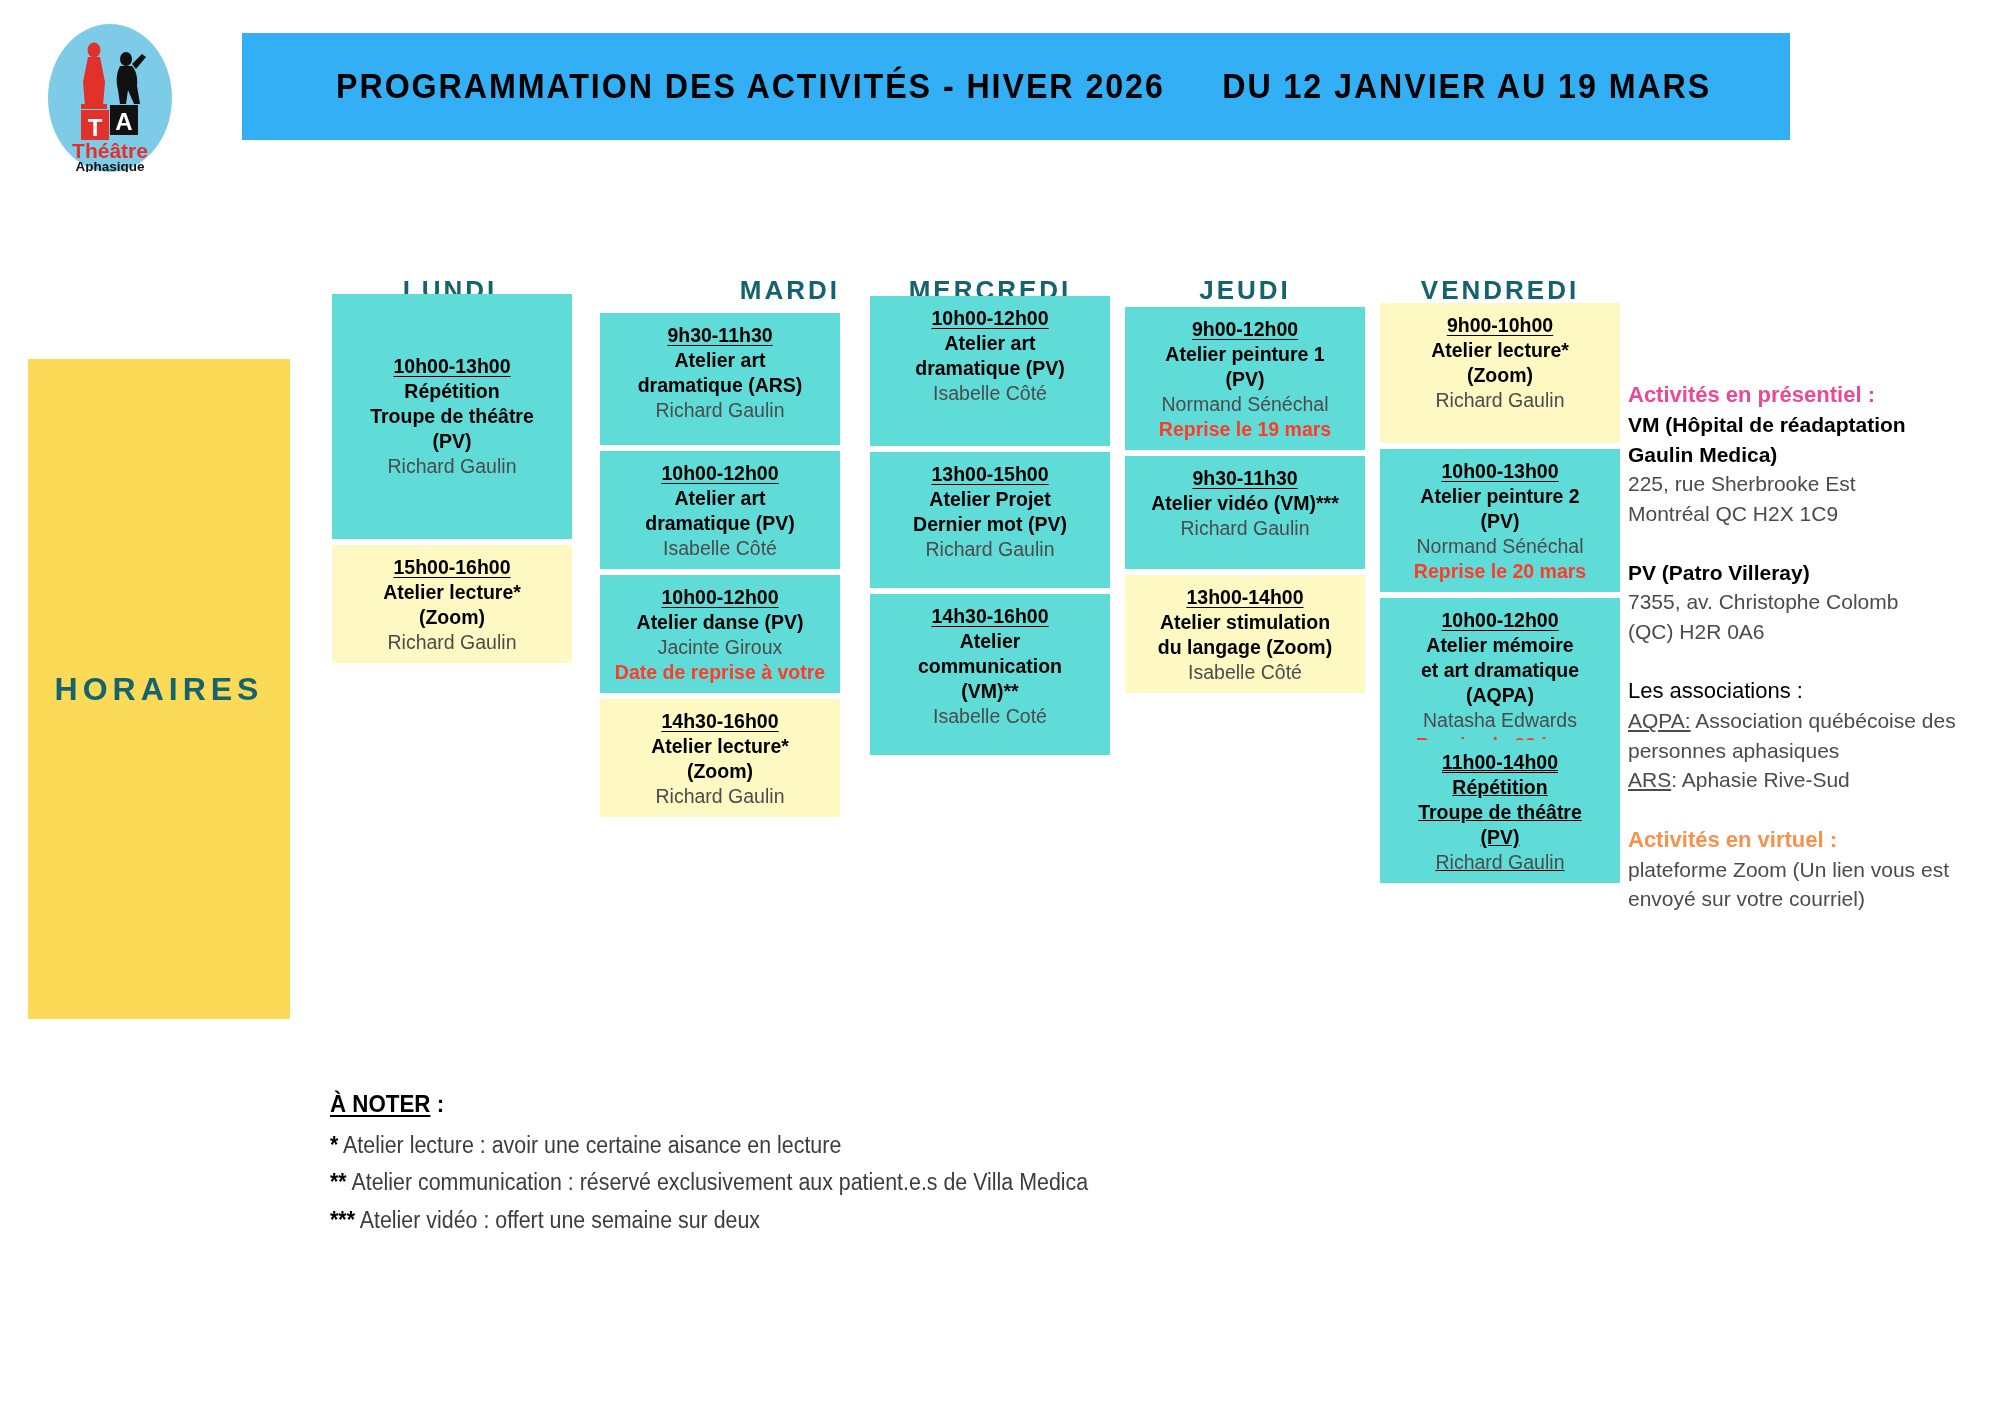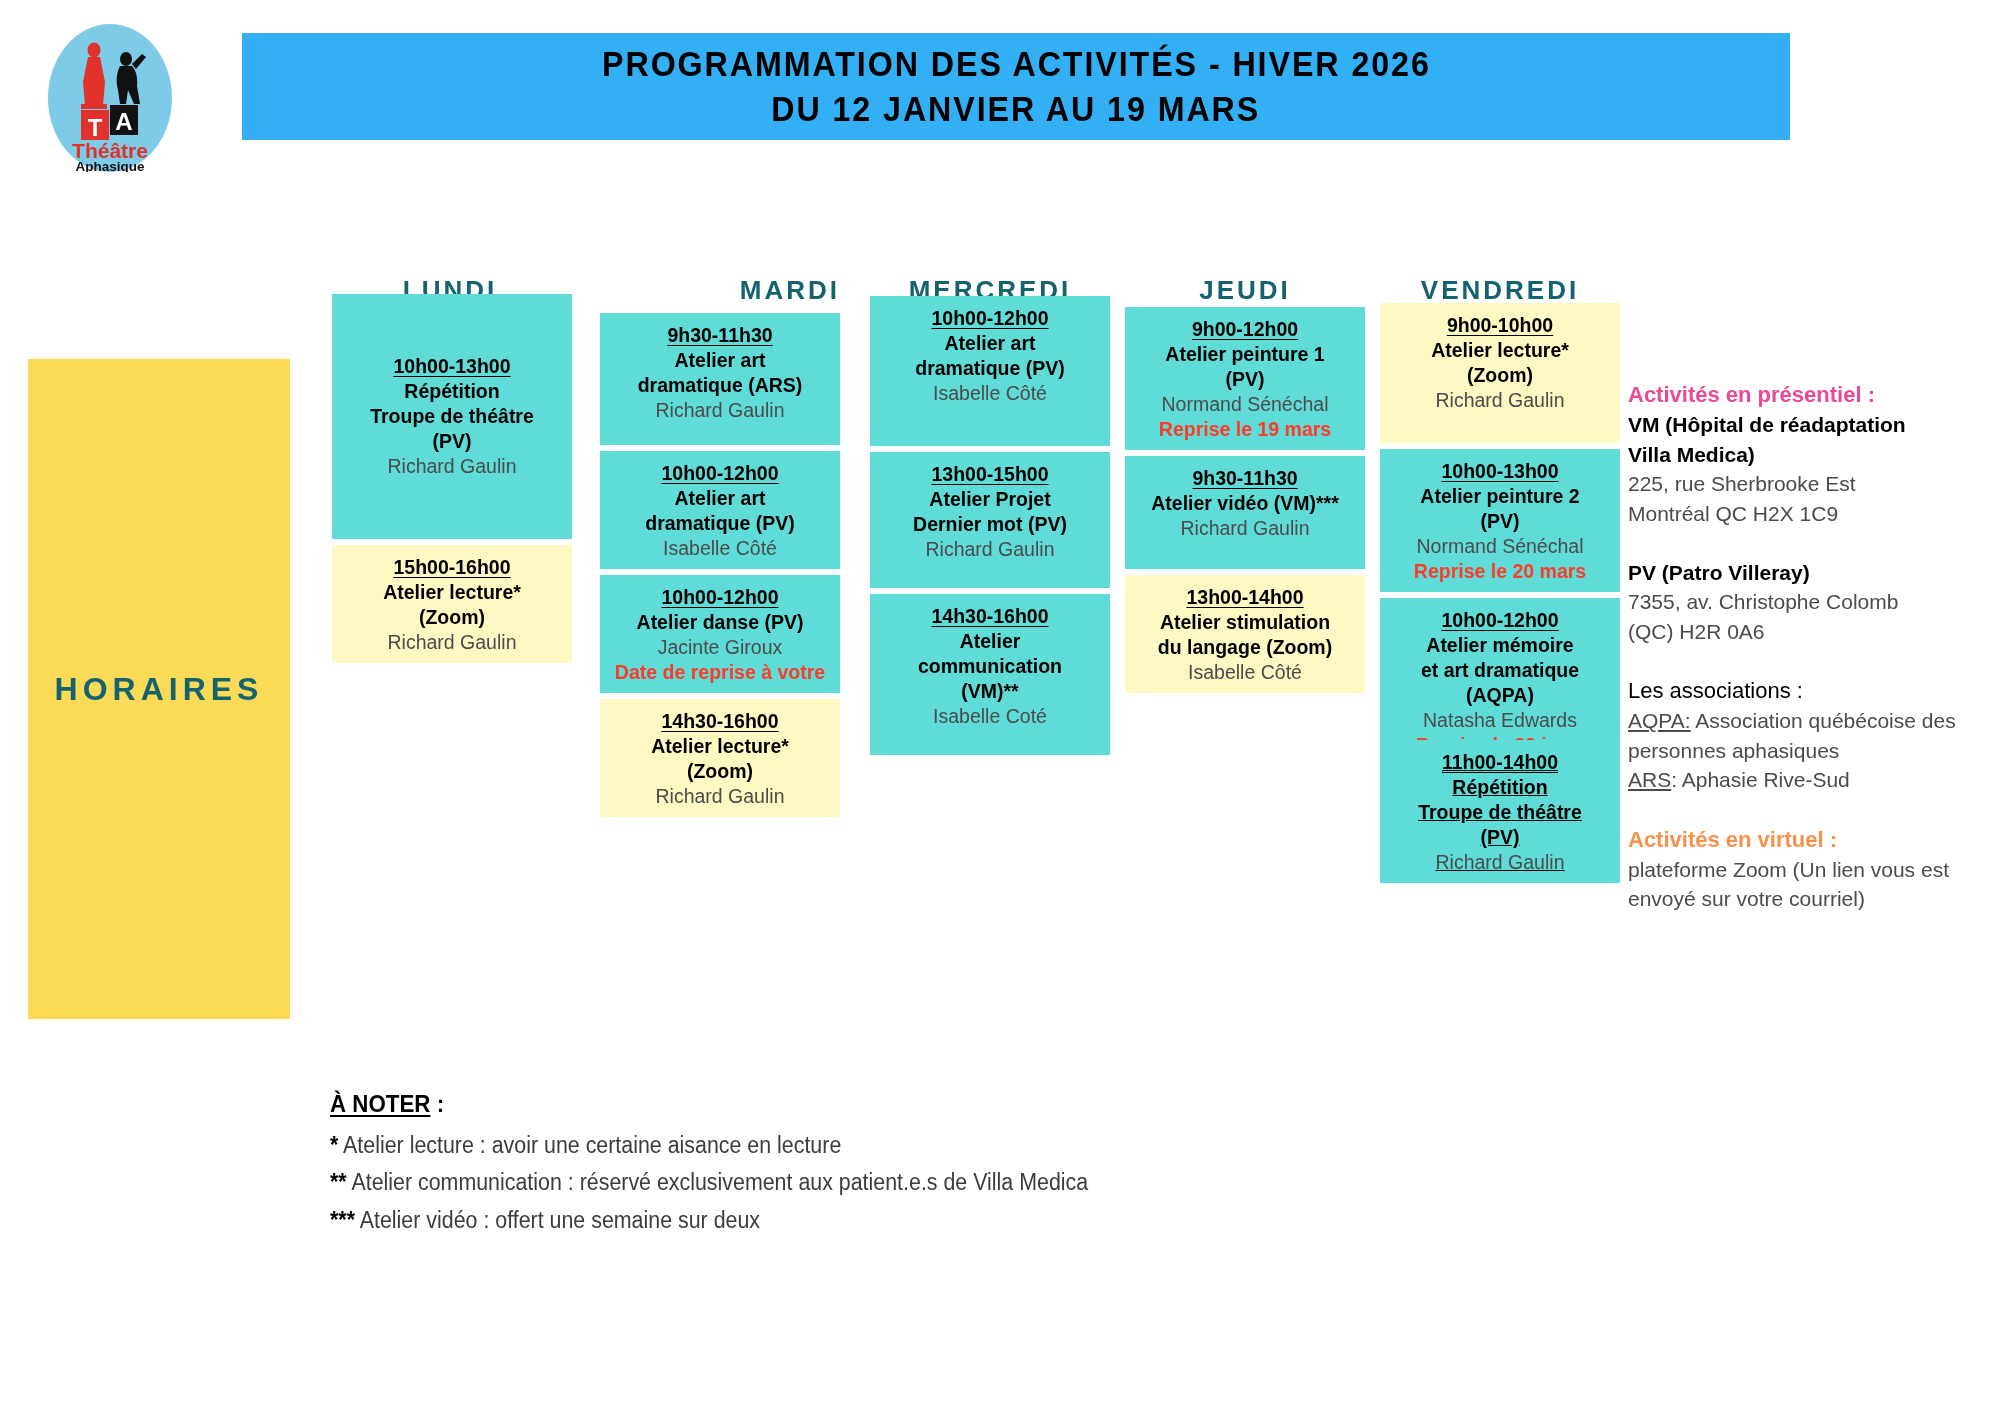--- a/index.html
+++ b/index.html
@@ -38,21 +38,21 @@
 
   
   .banner {
     position: absolute;
     left: 242px;
     top: 33px;
     width: 1548px;
     height: 107px;
     background: #33aff5;
     display: flex;
-    flex-direction: column;
+    flex-direction: row;
     align-items: center;
     justify-content: center;
   }
   .banner-line {
     color: #000000;
     font-weight: 700;
     font-size: 35px;
     letter-spacing: 2.1px;
     line-height: 1.28;
     text-align: center;
@@ -351,21 +351,21 @@
         <span class="c-title">Répétition</span>
         <span class="c-title">Troupe de théâtre</span>
         <span class="c-title">(PV)</span>
         <span class="c-person">Richard Gaulin</span>
       </div>
     </div>
 
   <div class="legend">
     <div class="lg-head-teal">Activités en présentiel :</div>
     <div class="lg-bold" style="white-space:pre-line">VM (Hôpital de réadaptation
-Villa Medica)</div>
+Gaulin Medica)</div>
     <div class="lg-text">225, rue Sherbrooke Est</div>
     <div class="lg-text">Montréal QC H2X 1C9</div>
     <div class="lg-gap"></div>
     <div class="lg-bold">PV  (Patro Villeray)</div>
     <div class="lg-text">7355, av. Christophe Colomb</div>
     <div class="lg-text">(QC) H2R 0A6</div>
     <div class="lg-gap"></div>
     <div class="lg-head-black">Les associations :</div>
     <div class="lg-text"><u>AQPA:</u><span> Association québécoise des personnes aphasiques</span></div>
     <div class="lg-text"><u>ARS</u><span>: Aphasie Rive-Sud</span></div>

